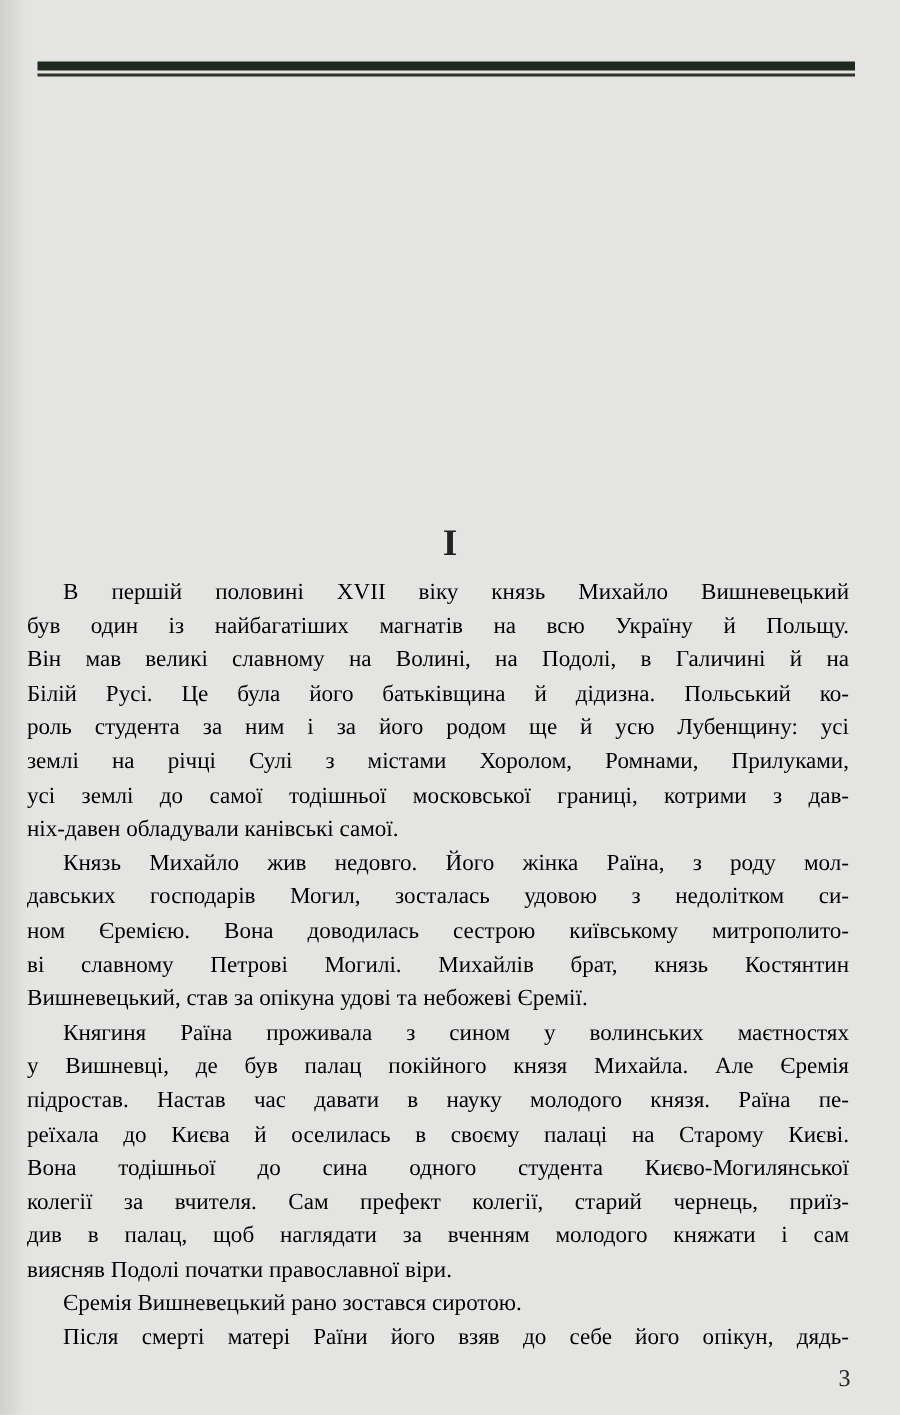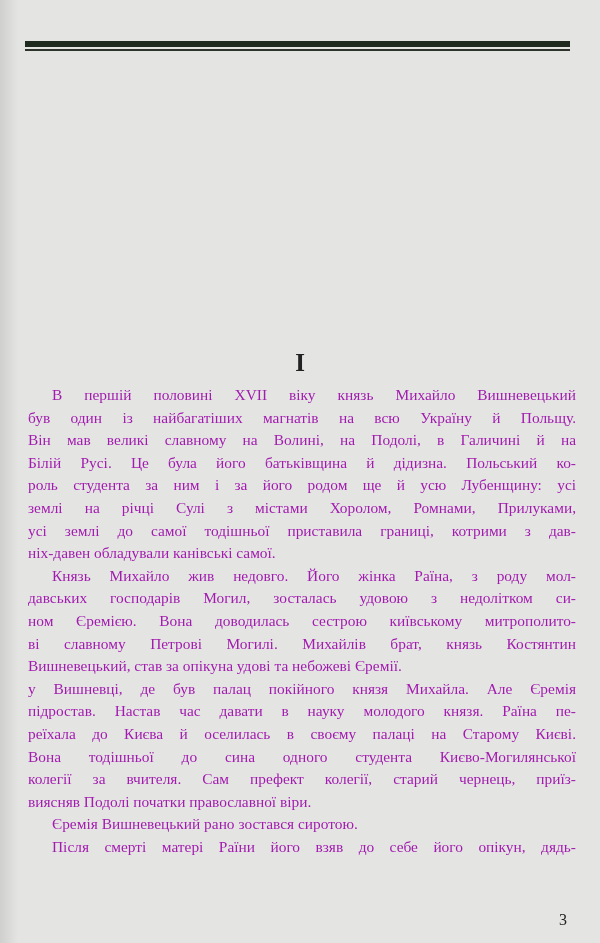--- a/index.html
+++ b/index.html
@@ -21,24 +21,24 @@
   .top-rule-thin {
     position:absolute; left:25px; top:49px; width:545px; height:2px;
     background:#2b332a;
   }
   .chapter-num {
     position:absolute; left:0; width:600px; top:349px;
     text-align:center; font-size:25px; font-weight:bold;
     font-family:"Liberation Serif", serif; color:#222;
   }
   .text-block {
-    position:absolute; left:28px; top:384px; width:548px;
+    position:absolute; left:18px; top:384px; width:548px;
     font-size:15.4px; line-height:22.6px;
     font-family:"Liberation Serif", serif;
-    color:#a21caf;
+    color:#000000;
   }
   .line {
     display:block; white-space:nowrap;
     text-align:justify; text-align-last:justify;
     height:22.6px;
   }
   .line.last { text-align-last:left; }
   .line.indent { padding-left:24px; }
   .page-number {
     position:absolute; right:33px; top:911px;
@@ -54,30 +54,32 @@
 
 <div class="chapter-num">I</div>
 
 <div class="text-block" id="text-block">
     <span class="line indent">В першій половині XVII віку князь Михайло Вишневецький</span>
     <span class="line">був один із найбагатіших магнатів на всю Україну й Польщу.</span>
     <span class="line">Він мав великі славному на Волині, на Подолі, в Галичині й на</span>
     <span class="line">Білій Русі. Це була його батьківщина й дідизна. Польський ко-</span>
     <span class="line">роль студента за ним і за його родом ще й усю Лубенщину: усі</span>
     <span class="line">землі на річці Сулі з містами Хоролом, Ромнами, Прилуками,</span>
-    <span class="line">усі землі до самої тодішньої приставила границі, котрими з дав-</span>
+    <span class="line">усі землі до самої тодішньої московської границі, котрими з дав-</span>
     <span class="line last">ніх-давен обладували канівські самої.</span>
     <span class="line indent">Князь Михайло жив недовго. Його жінка Раїна, з роду мол-</span>
     <span class="line">давських господарів Могил, зосталась удовою з недолітком си-</span>
     <span class="line">ном Єремією. Вона доводилась сестрою київському митрополито-</span>
     <span class="line">ві славному Петрові Могилі. Михайлів брат, князь Костянтин</span>
     <span class="line last">Вишневецький, став за опікуна удові та небожеві Єремії.</span>
+    <span class="line indent">Княгиня Раїна проживала з сином у волинських маєтностях</span>
     <span class="line">у Вишневці, де був палац покійного князя Михайла. Але Єремія</span>
     <span class="line">підростав. Настав час давати в науку молодого князя. Раїна пе-</span>
     <span class="line">реїхала до Києва й оселилась в своєму палаці на Старому Києві.</span>
     <span class="line">Вона тодішньої до сина одного студента Києво-Могилянської</span>
     <span class="line">колегії за вчителя. Сам префект колегії, старий чернець, приїз-</span>
+    <span class="line">див в палац, щоб наглядати за вченням молодого княжати і сам</span>
     <span class="line last">виясняв Подолі початки православної віри.</span>
     <span class="line indent last">Єремія Вишневецький рано зостався сиротою.</span>
     <span class="line indent">Після смерті матері Раїни його взяв до себе його опікун, дядь-</span>
   </div>
 
 <div class="page-number">3</div>
 
 </body></html>

